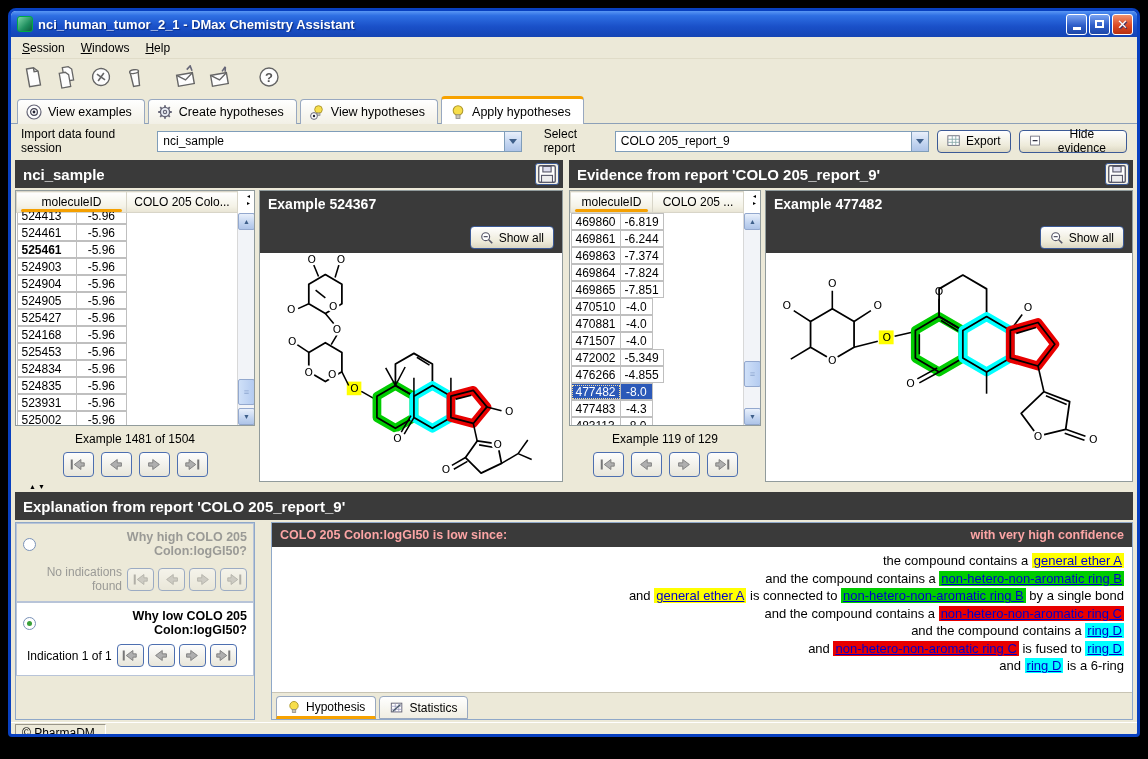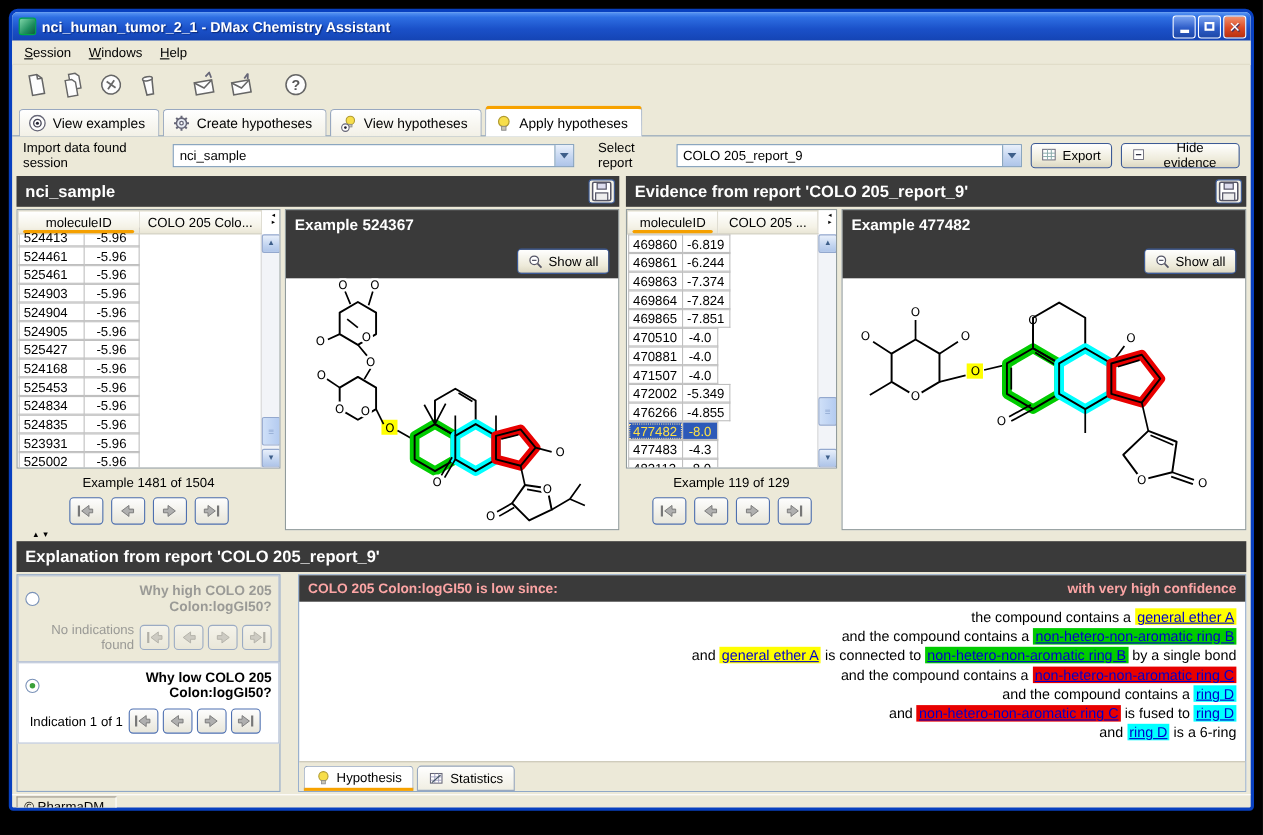--- a/index.html
+++ b/index.html
@@ -69,21 +69,21 @@
   .tablecol { display:flex; flex-direction:column; }
   .group.left .tablecol { width:240px; } .group.right .tablecol { width:192px; }
   .tablewrap { position:relative; flex:0 0 236px; border:1px solid #919B9C; background:#fff; overflow:hidden; }
   table.mt { border-collapse:collapse; width:calc(100% - 17px); table-layout:fixed; }
   table.mt th { height:21px; font-size:12px; font-weight:normal; text-align:center;
     background:linear-gradient(180deg,#FFFFFF,#F4F2E6 70%,#E8E4D4); border:1px solid #D8D5C8; position:relative; }
   table.mt th.sorted::after { content:""; position:absolute; left:4px; right:4px; bottom:0; height:3px;
     background:#F5A000; border-radius:2px; }
   table.mt td { height:16px; font-size:12px; padding:0 4px; border:1px solid #BFBFBF; white-space:nowrap; overflow:hidden; }
   td.idcell { text-align:left; } td.valcell.center { text-align:center; } td.valcell.left { text-align:center; }
-  tr.sel td { background:#2C59B8; color:#fde047; }
+  tr.sel td { background:#2C59B8; color:#ffffff; }
   tr.sel td.idcell { outline:1px dotted #F8E0A0; outline-offset:-2px; }
   .colscroll { position:absolute; right:1px; top:2px; width:9px; font-size:6px; line-height:7px; color:#000; text-align:center; }
 
   
   .vsb { position:absolute; top:22px; bottom:0; right:0; width:17px; background:#F2F4F8; border-left:1px solid #D8D8D8; }
   .sbtn { position:absolute; left:0; width:17px; height:17px; border:1px solid #93A8CE; border-radius:2px;
     background:linear-gradient(180deg,#E9F0FB,#C2D4F0 60%,#AEC4E8); color:#3E5F8A; font-size:7px;
     display:flex; align-items:center; justify-content:center; }
   .sbtn.up { top:0; } .sbtn.down { bottom:0; }
   .sthumb { position:absolute; left:0; width:17px; height:26px; border:1px solid #93A8CE; border-radius:2px;
@@ -323,21 +323,21 @@
                 <tbody id="ltbody" style="display:block;margin-top:-6px">
                   <tr style="display: block;">
                     <td class="idcell" style="width: 110px;">524413</td>
                     <td class="valcell center" style="width: 111px;">-5.96</td>
                   </tr>
                   <tr style="display: block;">
                     <td class="idcell" style="width: 110px;">524461</td>
                     <td class="valcell center" style="width: 111px;">-5.96</td>
                   </tr>
                   <tr style="display: block;">
-                    <td class="idcell" style="width: 110px;">525461</td>
+                    <td class="idcell" style="width: 110px; font-weight: bold;">525461</td>
                     <td class="valcell center" style="width: 111px;">-5.96</td>
                   </tr>
                   <tr style="display: block;">
                     <td class="idcell" style="width: 110px;">524903</td>
                     <td class="valcell center" style="width: 111px;">-5.96</td>
                   </tr>
                   <tr style="display: block;">
                     <td class="idcell" style="width: 110px;">524904</td>
                     <td class="valcell center" style="width: 111px;">-5.96</td>
                   </tr>

